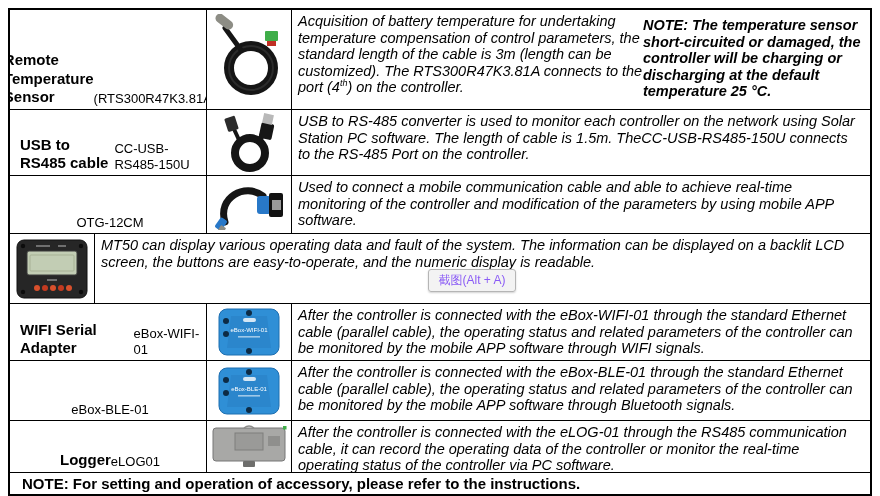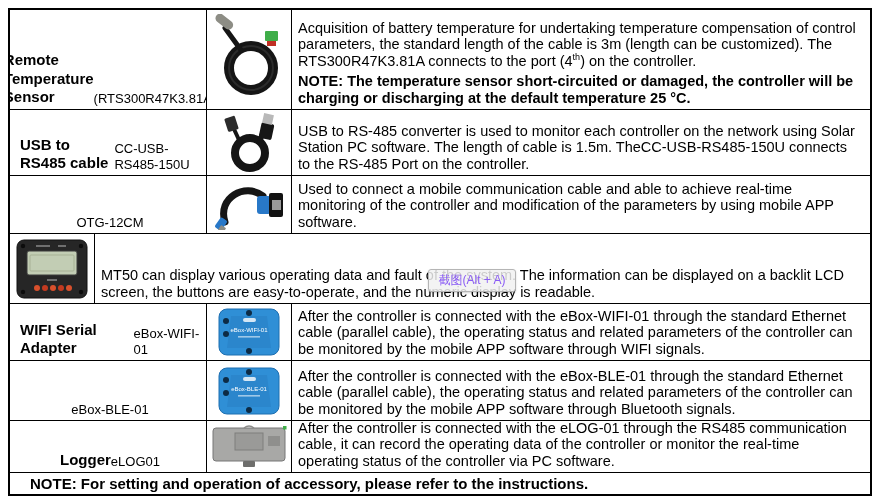--- a/index.html
+++ b/index.html
@@ -5,27 +5,27 @@
   * { margin:0; padding:0; box-sizing:border-box; }
   html,body { background:#ffffff; }
   body { font-family:"Liberation Sans", sans-serif; color:#000; }
   .page { position:relative; width:880px; height:496px; background:#fff; overflow:hidden; }
   .tbl { position:absolute; left:8px; top:8px; width:864px; border:2px solid #000; background:#fff; }
   .row { display:flex; border-bottom:1px solid #000; }
   .row.last { border-bottom:none; }
   .cell { overflow:hidden; }
   .c1 { width:197px; border-right:1px solid #000; display:flex; justify-content:center; padding:2px 6px 2px 10px;align-items:flex-end; }
   .c2 { width:85px; border-right:1px solid #000; display:flex; align-items:center; justify-content:center; background:#fff; }
-  .c3 { flex:1; display:flex; flex-direction:column; justify-content:flex-end; padding:3px 8px 3px 6px; }
+  .c3 { flex:1; display:flex; flex-direction:row; justify-content:center; padding:3px 8px 3px 6px;font-style:italic; }
   .nm { font-weight:bold; font-size:15px; line-height:1.25; }
   .md { font-size:13px; line-height:1.25; }
   .desc { font-size:14.5px; line-height:16.5px; }
   .desc.bold { font-weight:bold; margin-top:4px; }
   .note-row { height:22px; border-top:1px solid #000; display:flex; align-items:center; }
-  .note-txt { font-weight:bold; font-size:15px; padding-left:20px; }
+  .note-txt { font-weight:bold; font-size:15px; padding-left:12px; }
   sup { font-size:9px; vertical-align:super; line-height:0; }
   .tooltip { position:absolute; left:428px; top:269px; width:88px; height:23px; z-index:9;
              background:rgba(241,241,241,0.84); border:1px solid #b5b5b5; border-radius:3px;
              display:flex; align-items:center; justify-content:center;
              font-size:12px; color:#8b5cf6; box-shadow:0 1px 2px rgba(0,0,0,0.18); }
   svg { display:block; }
 </style>
 </head>
 <body>
 

